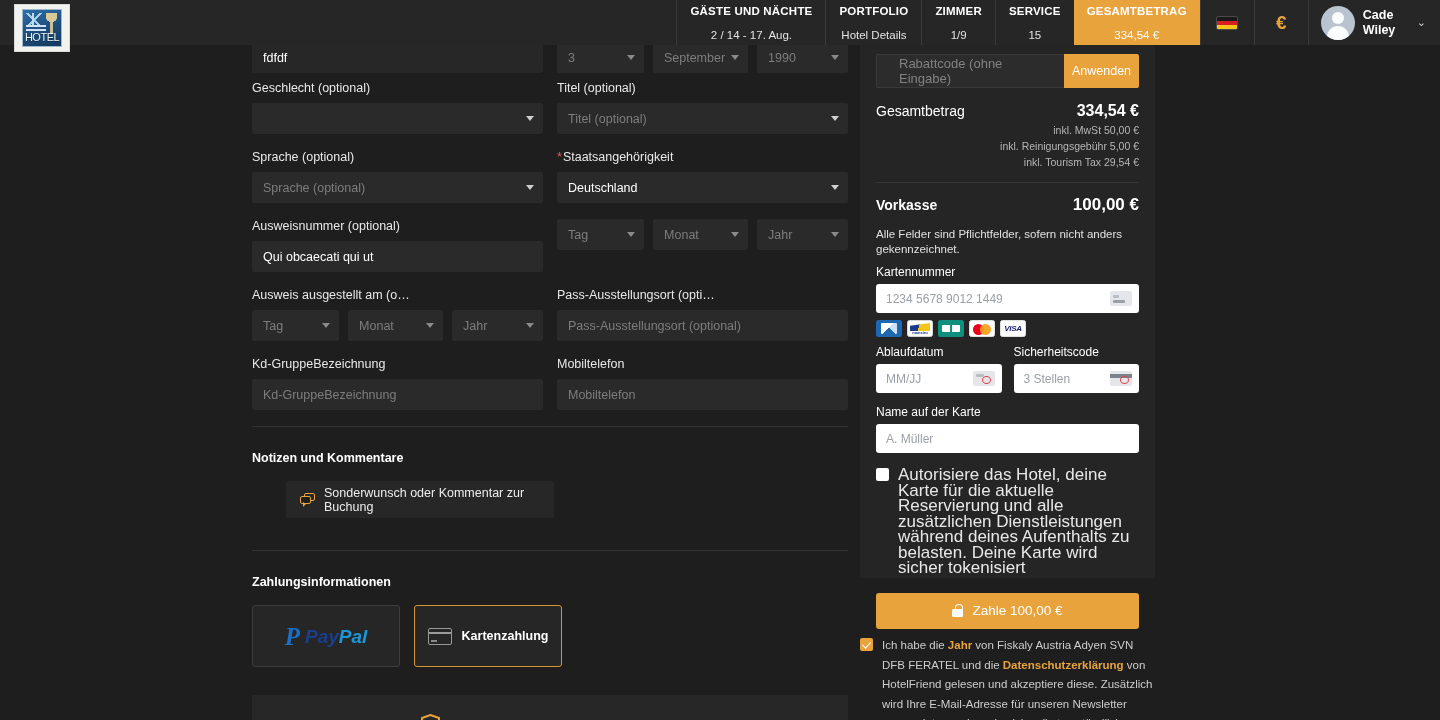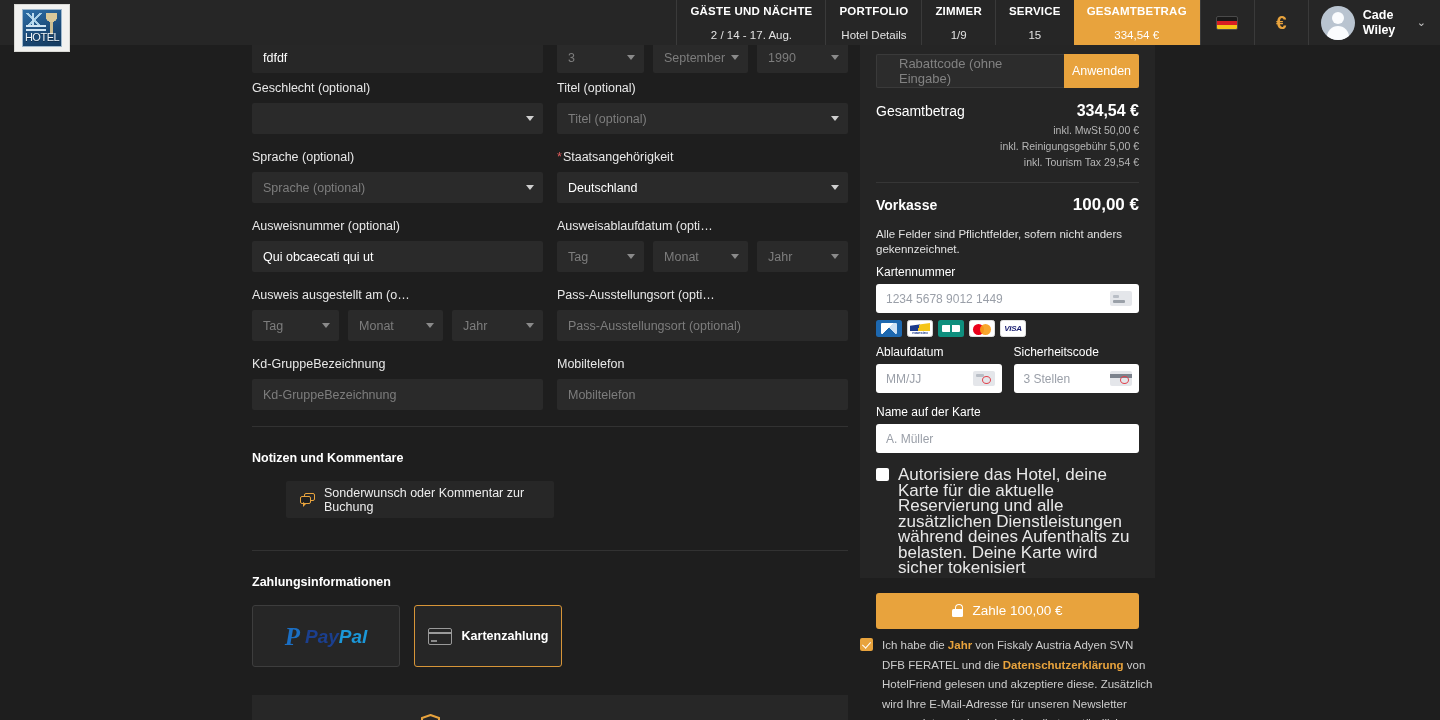--- a/index.html
+++ b/index.html
@@ -486,21 +486,20 @@
         </div>
       </div>
     </div>
 
     <div class="row">
       <div class="col">
         <div class="field-label">Ausweisnummer (optional)</div>
         <div class="input">Qui obcaecati qui ut</div>
       </div>
       <div class="col">
-        <div class="field-label">Ausweisablaufdatum (opti…</div>
         <div class="trio">
           <div class="select ph">
             <span>Tag</span>
             <span class="caret dim"></span>
           </div>
           <div class="select ph">
             <span>Monat</span>
             <span class="caret dim"></span>
           </div>
           <div class="select ph">

